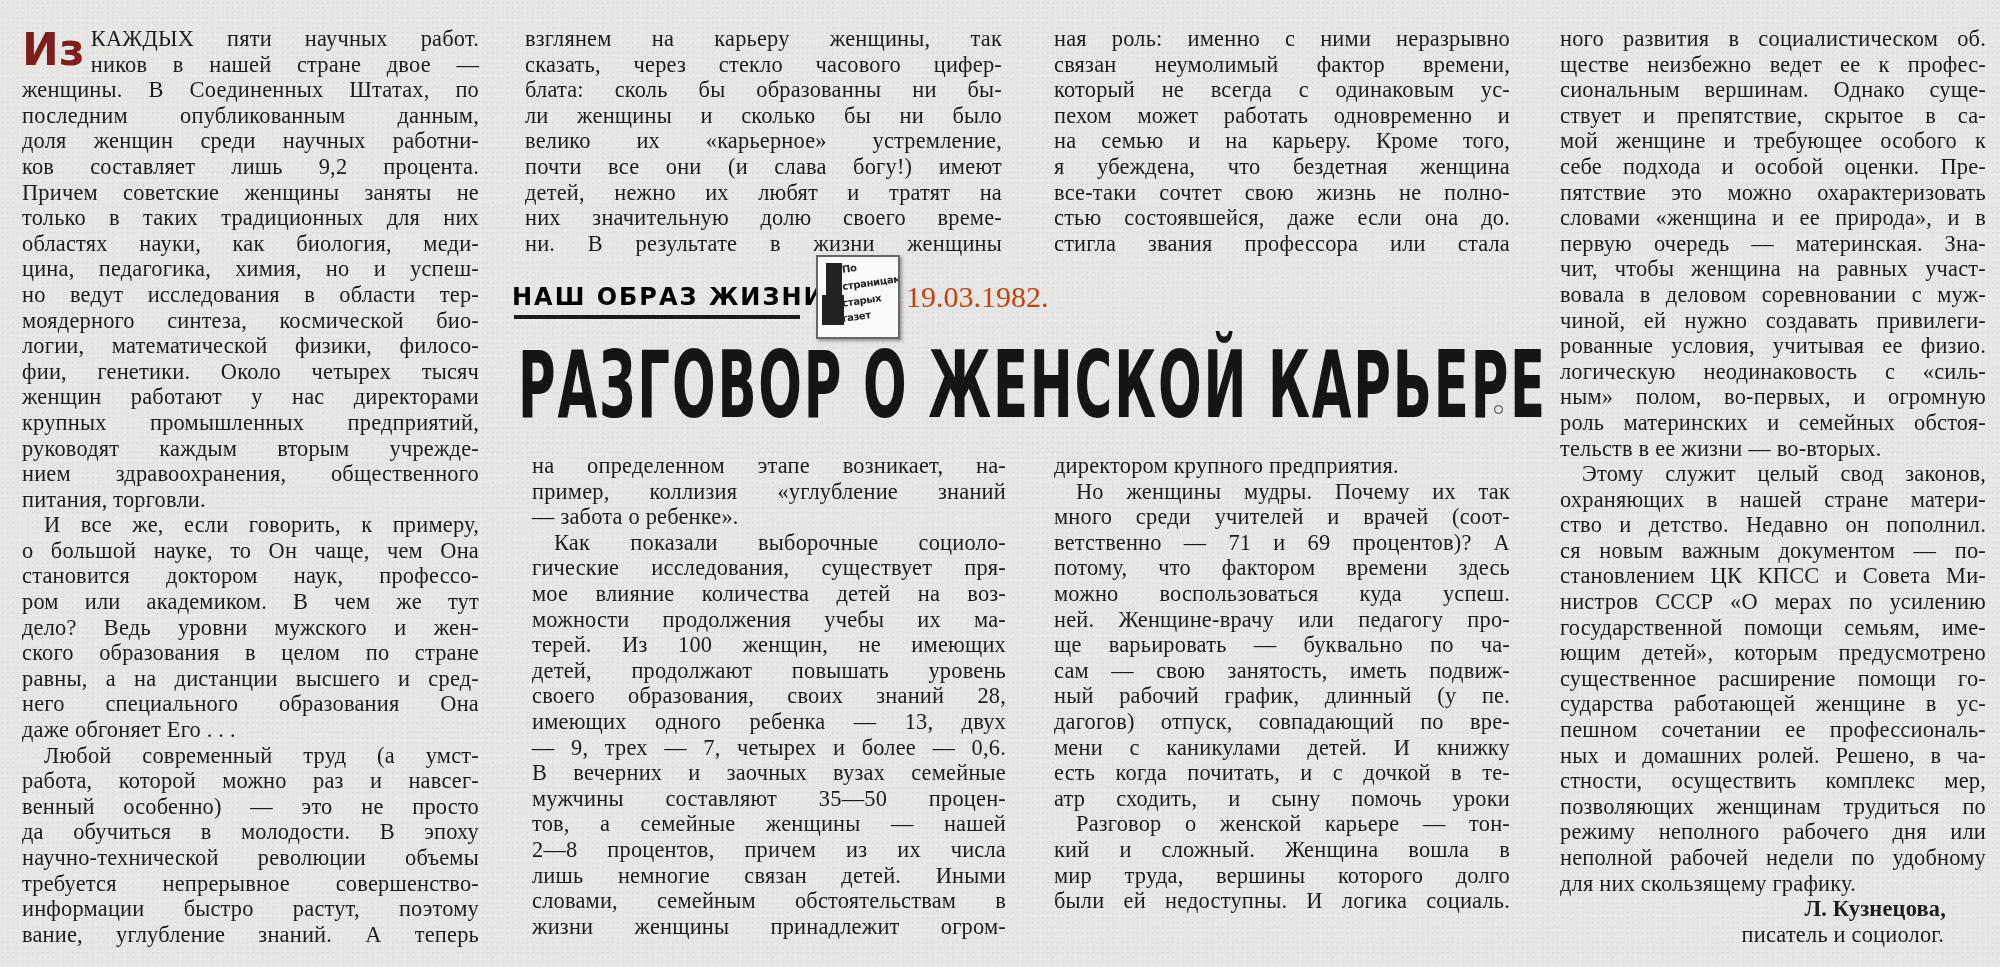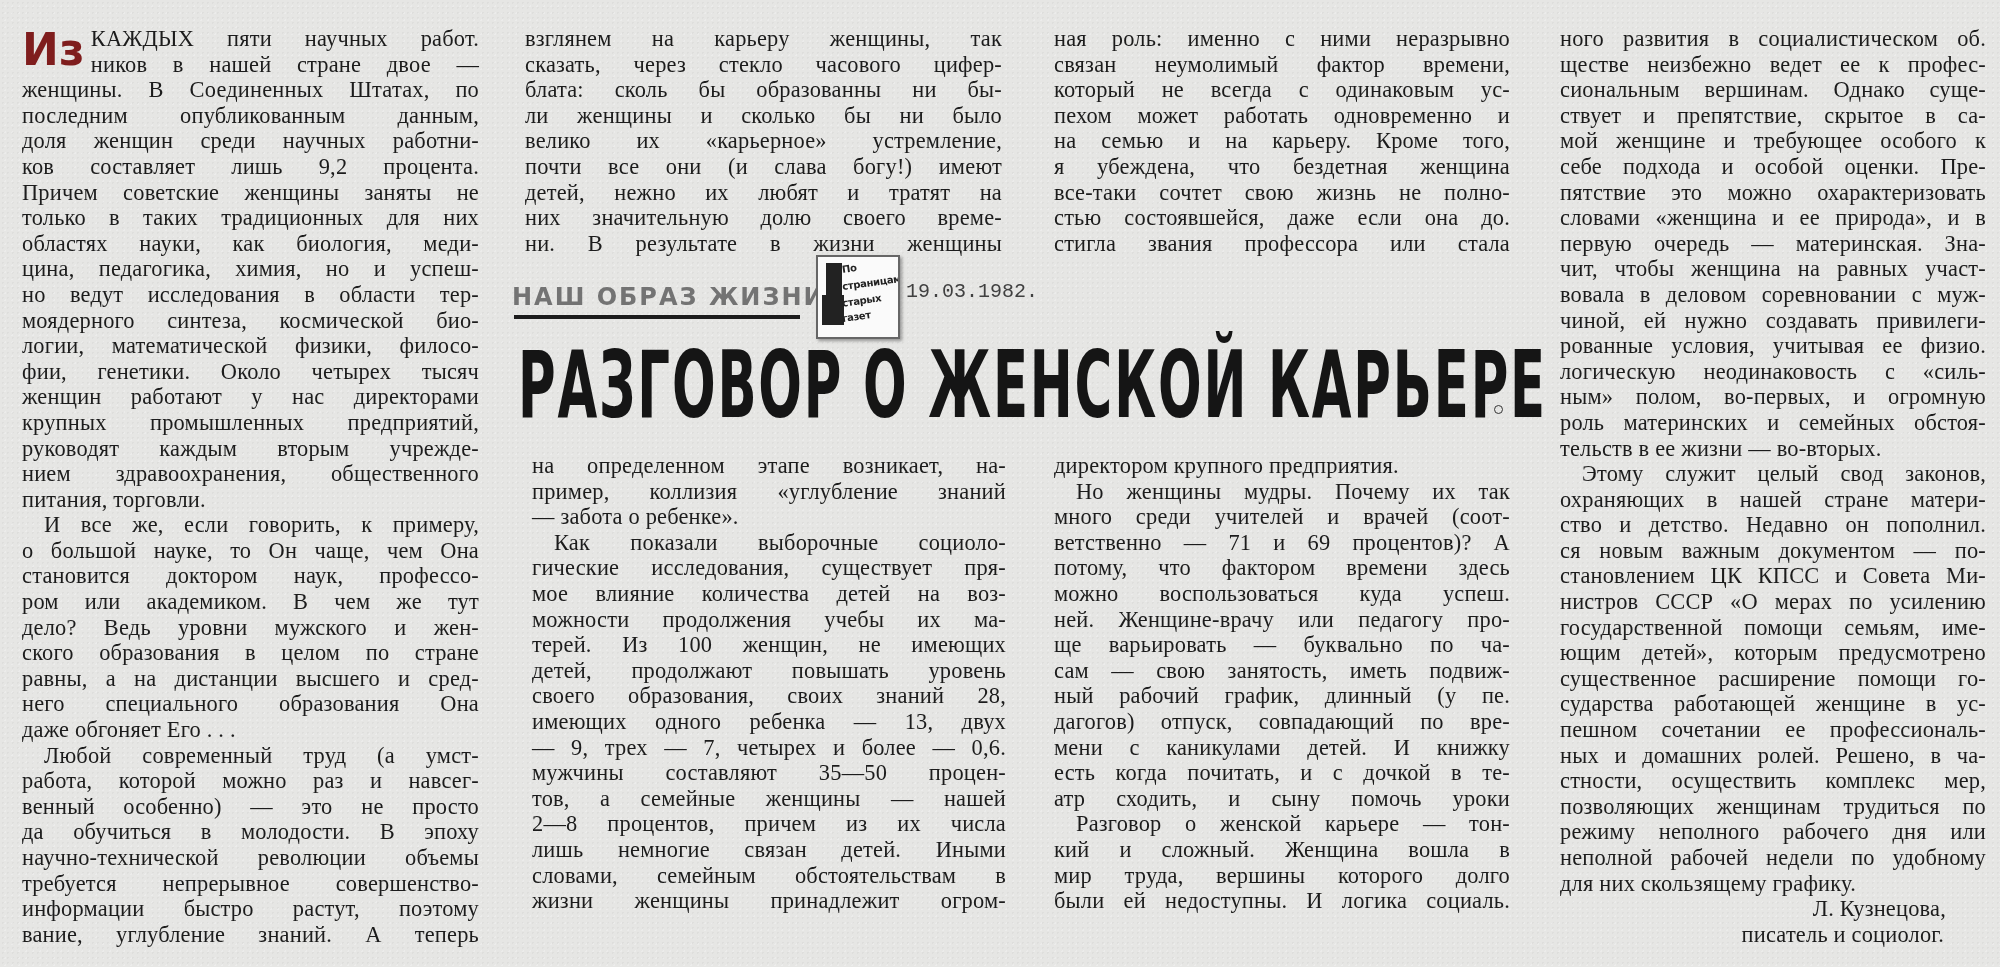--- a/index.html
+++ b/index.html
@@ -41,53 +41,53 @@
   #c2a { left: 525px; top: 26px; width: 477px; }
   #c3a { left: 1054px; top: 26px; width: 456px; }
   #c4 { left: 1560px; top: 26px; width: 426px; }
   #c2b { left: 532px; top: 453px; width: 474px; }
   #c3b { left: 1054px; top: 453px; width: 456px; }
 
   .rubric {
     position: absolute; left: 512px; top: 283px;
     font-family: "DejaVu Sans", "Liberation Sans", sans-serif;
     font-weight: bold; font-size: 24px; letter-spacing: 2px;
-    color: #737373;
+    color: #000000;
   }
   .rubric-underline {
     position: absolute; left: 514px; top: 315px; width: 286px; height: 4px;
     background: #1c1c1c;
   }
   .logo {
     position: absolute; left: 816px; top: 255px; width: 80px; height: 80px;
     background: #fafafa; border: 2px solid #666;
     box-shadow: 2px 2px 3px rgba(0,0,0,0.35);
     overflow: hidden;
   }
   .logo .big1 { position:absolute; left:8px; top:6px; width:16px; height:34px; background:#222; }
   .logo .big2 { position:absolute; left:4px; top:38px; width:22px; height:30px; background:#222; }
   .logo .txt {
     position:absolute; left:24px; font-family: "DejaVu Sans", sans-serif; font-weight:bold;
     font-size:10px; color:#222; transform: rotate(-8deg); letter-spacing:-0.3px;
   }
   .date {
     position: absolute; left: 906px; top: 280px;
-    font-family: Liberation Mono, monospace;
-    font-size: 20px; color: #404040;
+    font-family: Liberation Serif, serif;
+    font-size: 30px; color: #c2410c;
   }
   .headline {
     position: absolute; left: 518px; top: 336px; width: 990px; height: 100px;
     font-family: "DejaVu Sans Condensed", "DejaVu Sans", "Liberation Sans", sans-serif;
     font-weight: bold; font-size: 92px; line-height: 100px;
     color: #151515; white-space: nowrap;
     transform-origin: left top; transform: scaleX(0.62);
     letter-spacing: 3px;
   }
   .headline-mark { position:absolute; left:1494px; top:405px; width:7px; height:7px; border:1px solid #333; border-radius:50%; }
-  .sig-name { font-weight: normal; }
+  .sig-name { font-weight: bold; }
 </style>
 </head>
 <body>
 
 <div class="col" id="c1">
   <span class="dropcap">Из</span>
   <span class="line" style="padding-left:0">КАЖДЫХ пяти научных работ.</span>
   <span class="line">ников в нашей стране двое —</span>
   <span class="line">женщины. В Соединенных Штатах, по</span>
   <span class="line">последним опубликованным данным,</span>
@@ -169,20 +169,21 @@
   <span class="line last">— забота о ребенке».</span>
   <span class="line indent">Как показали выборочные социоло-</span>
   <span class="line">гические исследования, существует пря-</span>
   <span class="line">мое влияние количества детей на воз-</span>
   <span class="line">можности продолжения учебы их ма-</span>
   <span class="line">терей. Из 100 женщин, не имеющих</span>
   <span class="line">детей, продолжают повышать уровень</span>
   <span class="line">своего образования, своих знаний 28,</span>
   <span class="line">имеющих одного ребенка — 13, двух</span>
   <span class="line">— 9, трех — 7, четырех и более — 0,6.</span>
+  <span class="line">В вечерних и заочных вузах семейные</span>
   <span class="line">мужчины составляют 35—50 процен-</span>
   <span class="line">тов, а семейные женщины — нашей</span>
   <span class="line">2—8 процентов, причем из их числа</span>
   <span class="line">лишь немногие связан детей. Иными</span>
   <span class="line">словами, семейным обстоятельствам в</span>
   <span class="line">жизни женщины принадлежит огром-</span>
 </div>
 
 <div class="col" id="c3b">
   <span class="line last">директором крупного предприятия.</span>

